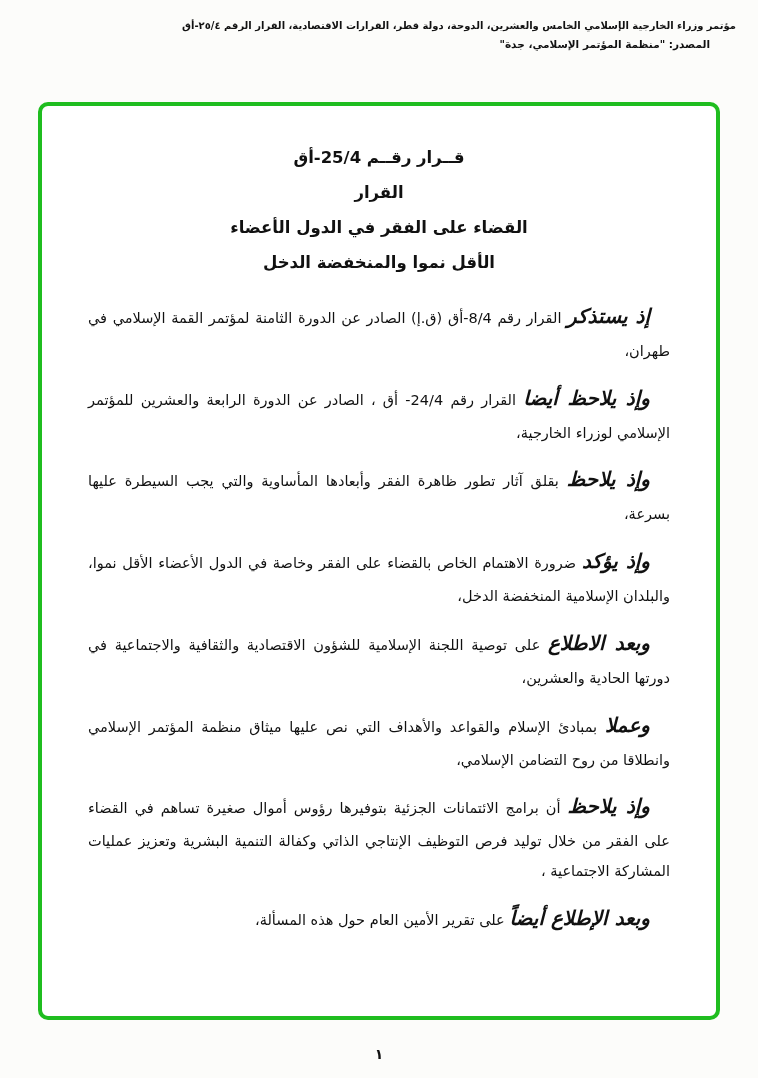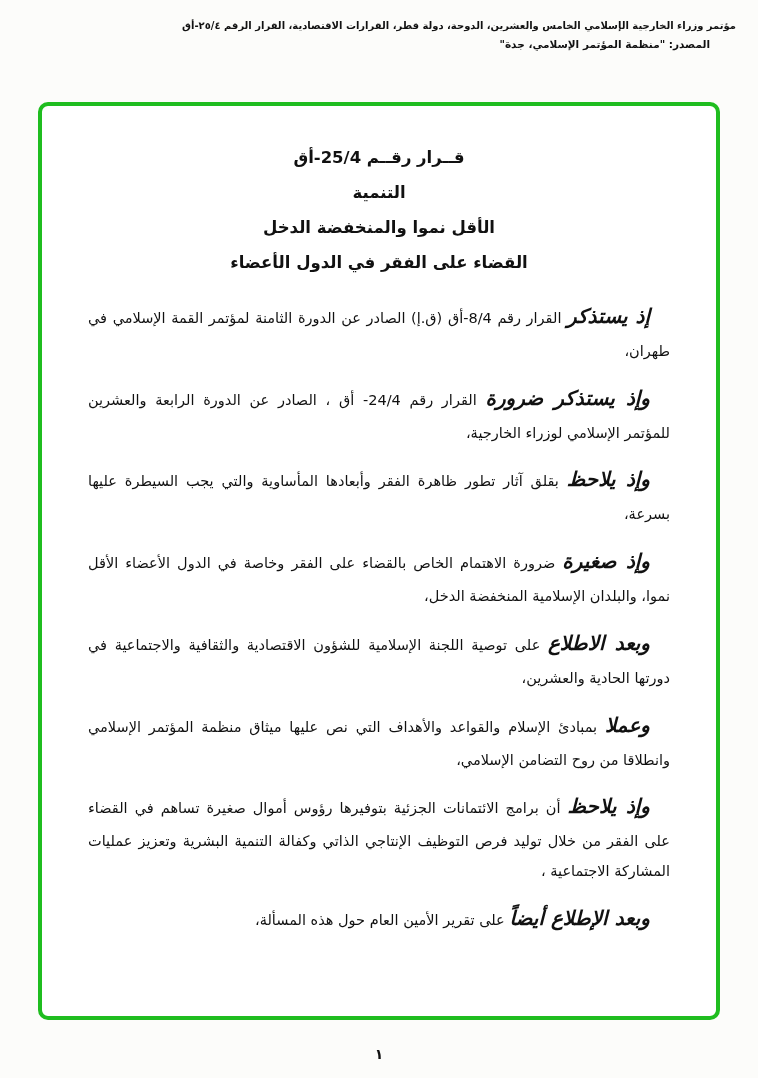--- a/index.html
+++ b/index.html
@@ -77,40 +77,40 @@
 <body>
 
 <div class="header">
   <div class="header-line1">مؤتمر وزراء الخارجية الإسلامي الخامس والعشرين، الدوحة، دولة قطر، القرارات الاقتصادية، القرار الرقم ٢٥/٤-أق</div>
   <div class="header-line2">المصدر:  "منظمة المؤتمر الإسلامي، جدة"</div>
 </div>
 
 <div class="doc-box">
   <div class="title-block">
     <div class="title-line">قــرار رقــم 25/4-أق</div>
-    <div class="title-line">التنمية</div>
+    <div class="title-line">القرار</div>
+    <div class="title-line">القضاء على الفقر في الدول الأعضاء</div>
     <div class="title-line">الأقل نموا والمنخفضة الدخل</div>
-    <div class="title-line">القضاء على الفقر في الدول الأعضاء</div>
   </div>
 
   <div class="body-text">
     <p class="para">
       <b class="lead">إذ يستذكر</b>
       <span>القرار رقم 8/4-أق (ق.إ) الصادر عن الدورة الثامنة لمؤتمر القمة الإسلامي في طهران،</span>
     </p>
     <p class="para">
-      <b class="lead">وإذ يستذكر ضرورة</b>
+      <b class="lead">وإذ يلاحظ أيضا</b>
       <span>القرار رقم 24/4- أق ، الصادر عن الدورة الرابعة والعشرين للمؤتمر الإسلامي لوزراء الخارجية،</span>
     </p>
     <p class="para">
       <b class="lead">وإذ يلاحظ</b>
       <span>بقلق آثار تطور ظاهرة الفقر وأبعادها المأساوية والتي يجب السيطرة عليها بسرعة،</span>
     </p>
     <p class="para">
-      <b class="lead">وإذ صغيرة</b>
+      <b class="lead">وإذ يؤكد</b>
       <span>ضرورة الاهتمام الخاص بالقضاء على الفقر وخاصة في الدول الأعضاء الأقل نموا، والبلدان الإسلامية المنخفضة الدخل،</span>
     </p>
     <p class="para">
       <b class="lead">وبعد الاطلاع</b>
       <span>على توصية اللجنة الإسلامية للشؤون الاقتصادية والثقافية والاجتماعية في دورتها الحادية والعشرين،</span>
     </p>
     <p class="para">
       <b class="lead">وعملا</b>
       <span>بمبادئ الإسلام والقواعد والأهداف التي نص عليها ميثاق منظمة المؤتمر الإسلامي وانطلاقا من روح التضامن الإسلامي،</span>
     </p>

